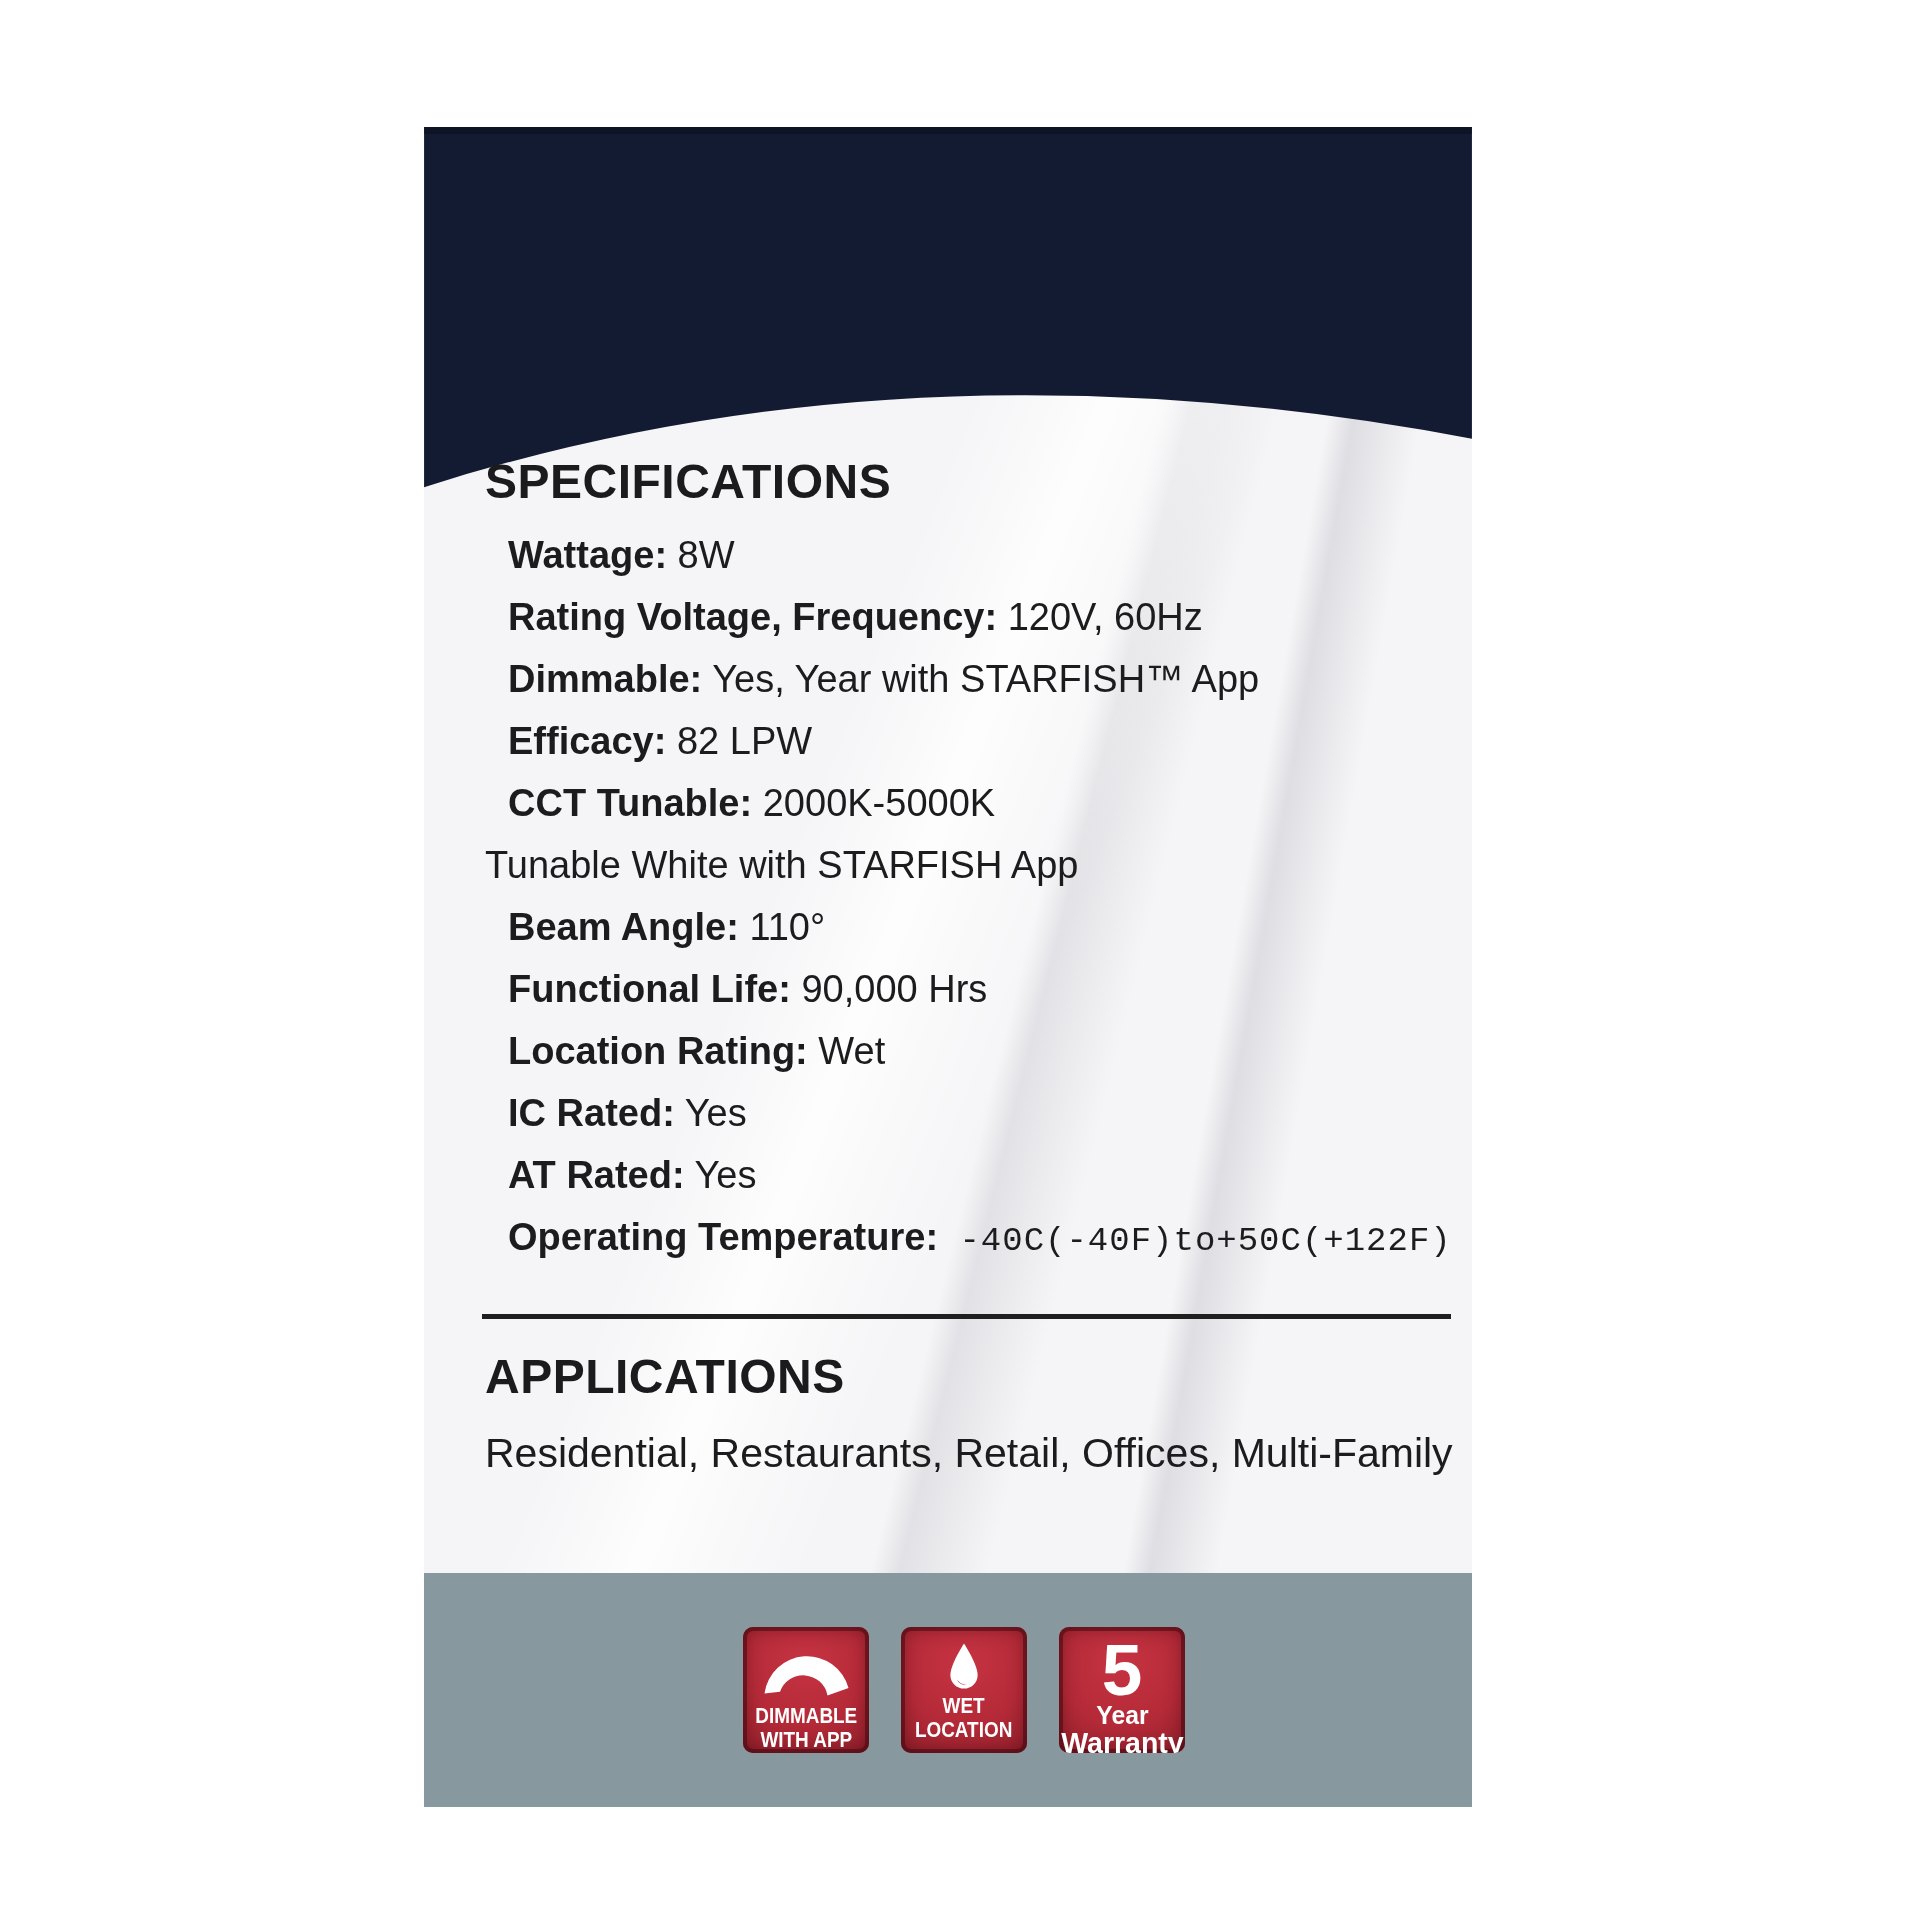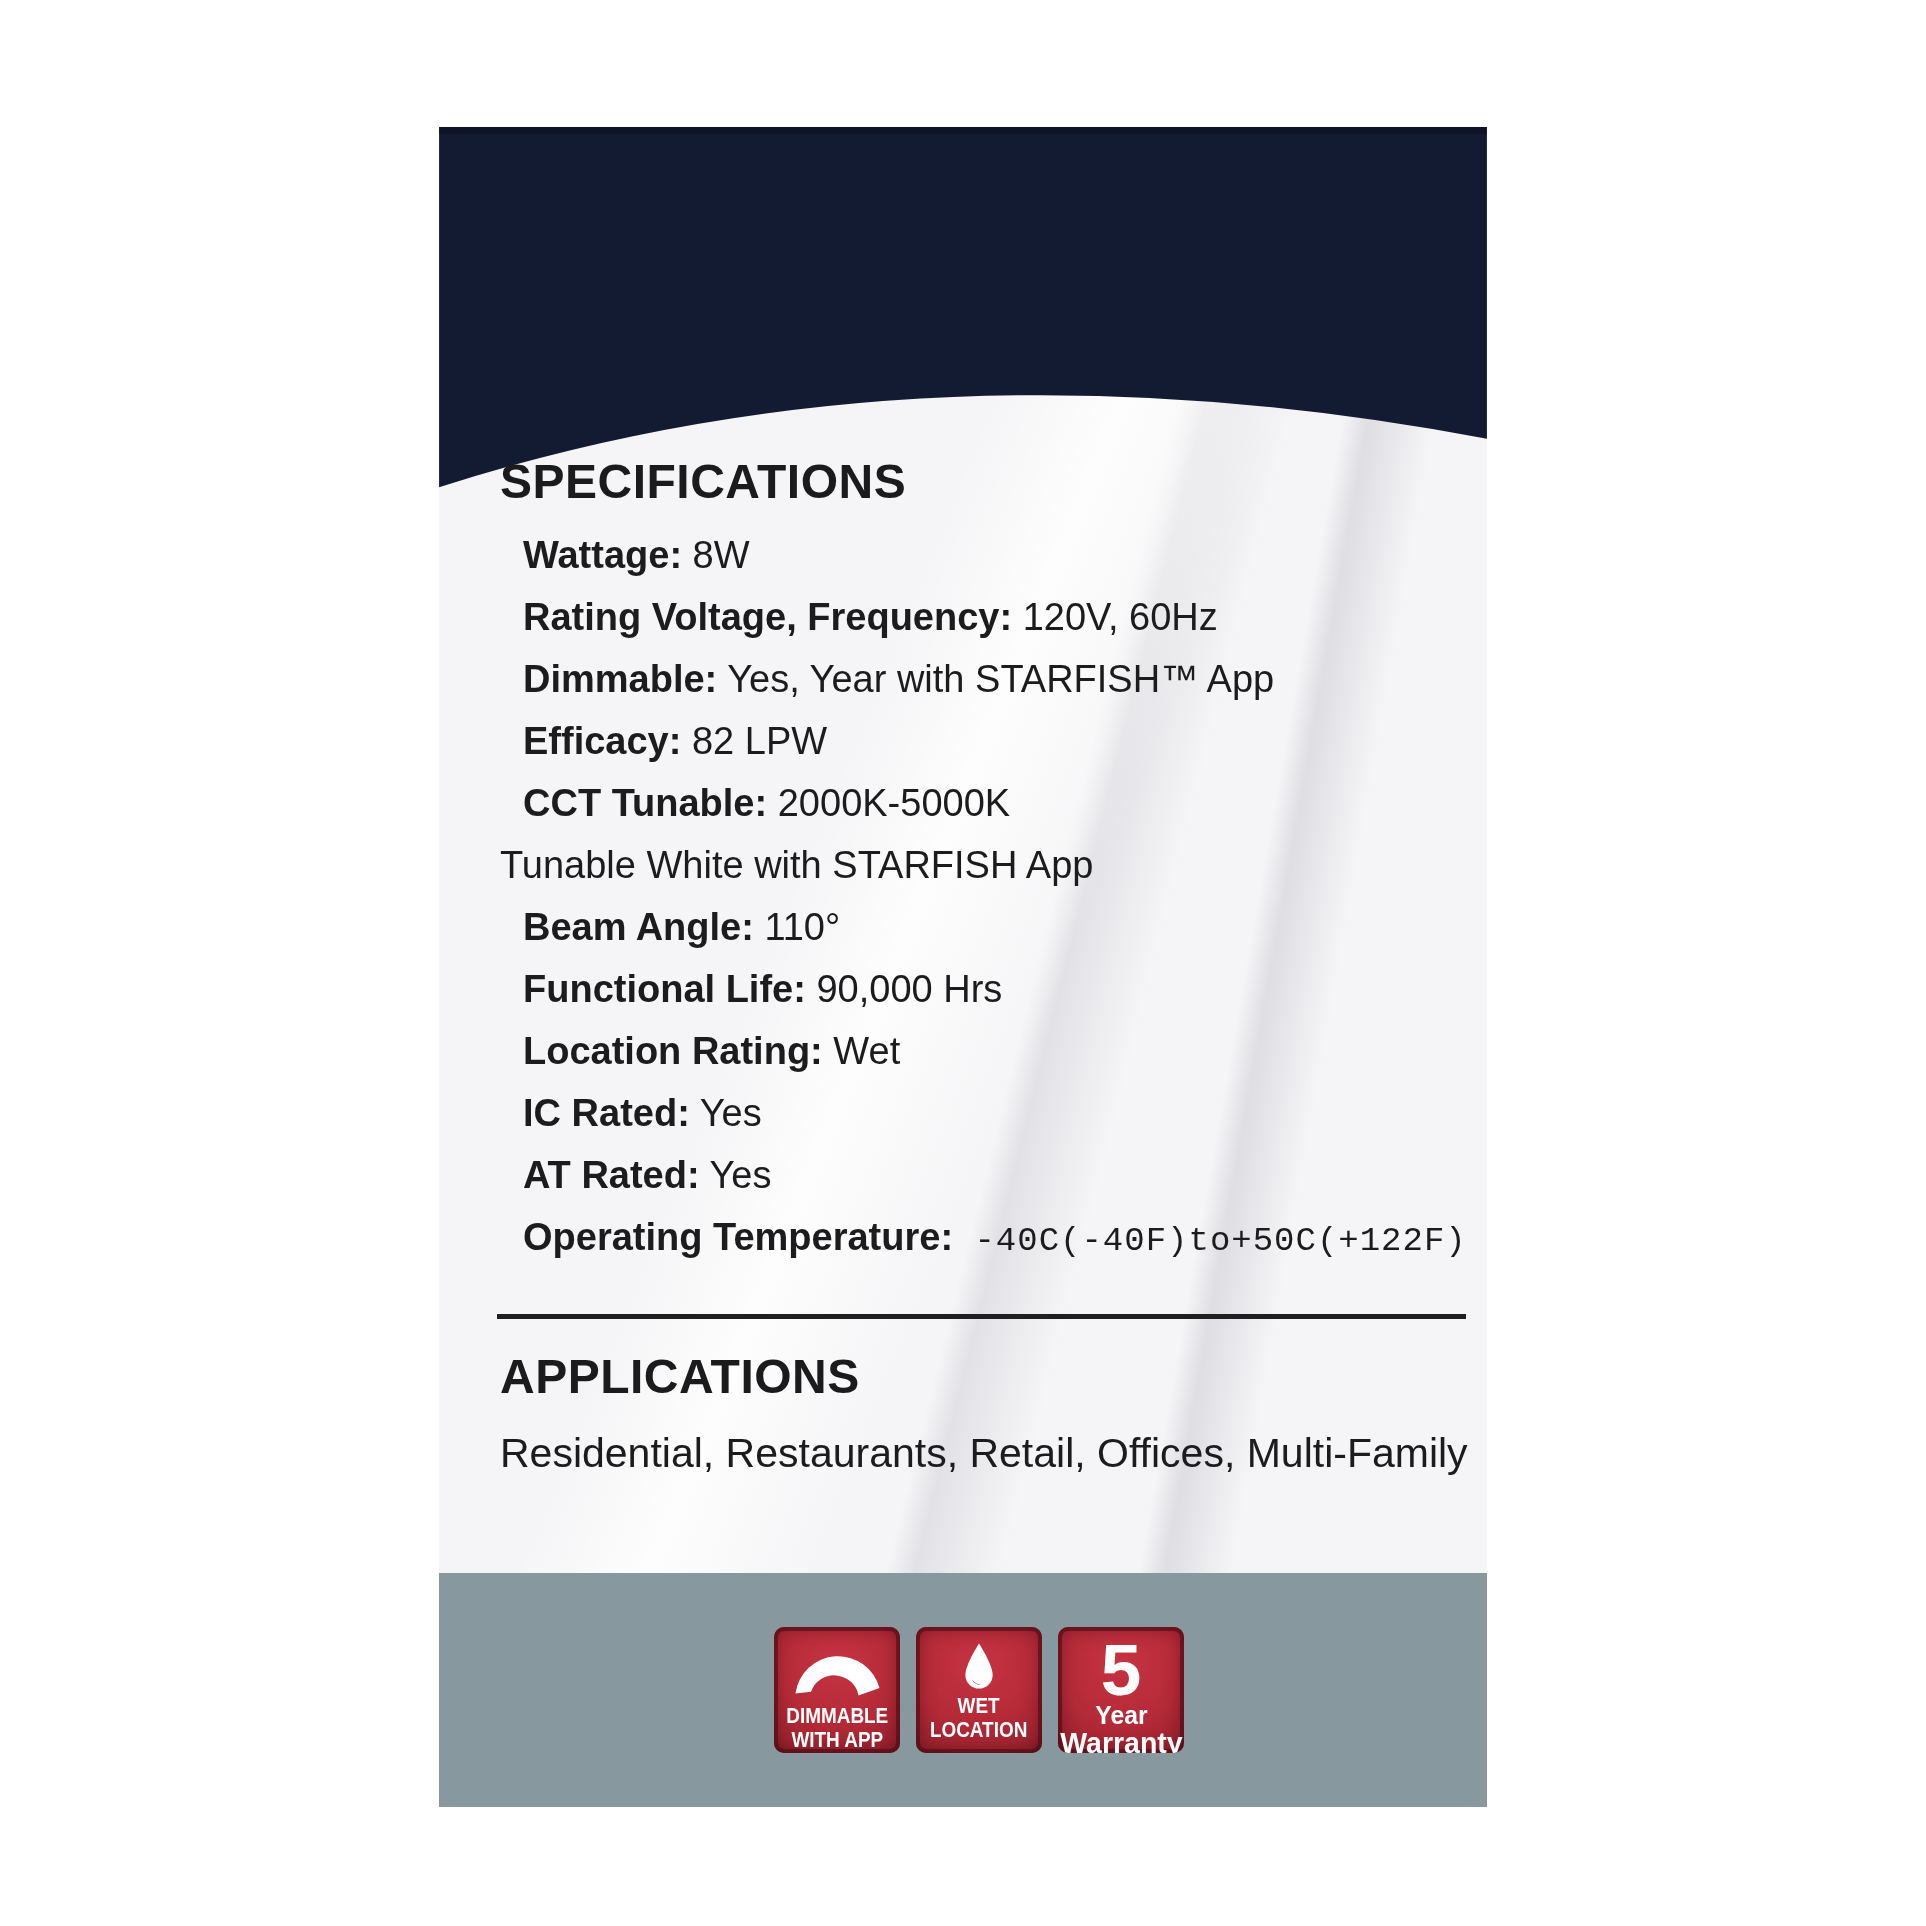--- a/index.html
+++ b/index.html
@@ -1,37 +1,37 @@
 <!DOCTYPE html>
 <html><head>
 <meta charset="utf-8">
 <style>
   html,body{margin:0;padding:0;background:#ffffff;}
   .page{position:relative;width:1927px;height:1927px;background:#ffffff;overflow:hidden;
         font-family:"Liberation Sans","DejaVu Sans",sans-serif;color:#1c1c1e;}
-  .card{position:absolute;left:439px;top:127px;width:1048px;height:1680px;
+  .card{position:absolute;left:424px;top:127px;width:1048px;height:1680px;
         background:
           linear-gradient(112deg, rgba(255,255,255,0) 38%, rgba(255,255,255,.85) 46%, rgba(255,255,255,0) 56%),
           linear-gradient(104deg, rgba(255,255,255,0) 55%, rgba(203,203,210,.45) 57%, rgba(255,255,255,0) 63%),
           linear-gradient(100deg, rgba(255,255,255,0) 71%, rgba(200,200,208,.5) 73%, rgba(255,255,255,0) 78%),
           #f5f4f6;}
   .header-curve{position:absolute;left:0;top:0;display:block;}
   .content{position:absolute;left:61px;top:0;width:931px;z-index:2;}
   .section-title{margin:327px 0 0 0;font-size:48px;font-weight:bold;letter-spacing:0.5px;color:#1b1b1d;}
   .spec-rows{margin-top:24px;}
   .spec-line{font-size:38px;line-height:44px;margin-bottom:18px;white-space:nowrap;}
   .spec-label{font-weight:bold;margin-left:23px;}
   .spec-value{font-weight:normal;}
   .spec-value.mono{font-family:Liberation Mono, monospace;font-size:34px;letter-spacing:1px;}
   .divider{border:none;height:5px;background:#1f1f1f;margin:51px 0 0 -3px;width:969px;}
   .apps-title{margin:30px 0 0 0;font-size:48px;font-weight:bold;letter-spacing:0.5px;color:#1b1b1d;}
   .apps-text{margin:26px 0 0 0;font-size:41px;line-height:46px;white-space:nowrap;}
   .band{position:absolute;left:0;bottom:0;width:1048px;height:234px;background:#87999f;
         display:flex;align-items:center;justify-content:center;}
-  .badges{display:flex;gap:16px;margin-left:32px;}
+  .badges{display:flex;gap:32px;margin-left:32px;}
   .badge{width:126px;height:126px;border-radius:10px;position:relative;overflow:hidden;
          background:radial-gradient(130% 120% at 50% 28%, #c63342 0%, #b52a38 40%, #93202c 72%, #7a1723 100%);
          box-shadow:inset 0 0 0 4px rgba(70,9,16,.55), inset 0 0 20px rgba(45,5,11,.45);
          display:flex;flex-direction:column;align-items:center;}
   .badge-icon{flex:0 0 auto;}
   .badge-lines{display:flex;flex-direction:column;align-items:center;transform:scaleX(.86);}
   .badge-lines span{color:#ffffff;font-weight:bold;font-size:22px;line-height:24px;white-space:nowrap;}
   .badge-big{color:#ffffff;font-weight:bold;font-size:73px;line-height:65px;margin-top:10px;}
   .badge-lines2{display:flex;flex-direction:column;align-items:center;transform:scaleX(.95);}
   .badge-lines2 span{color:#ffffff;font-weight:bold;white-space:nowrap;}

